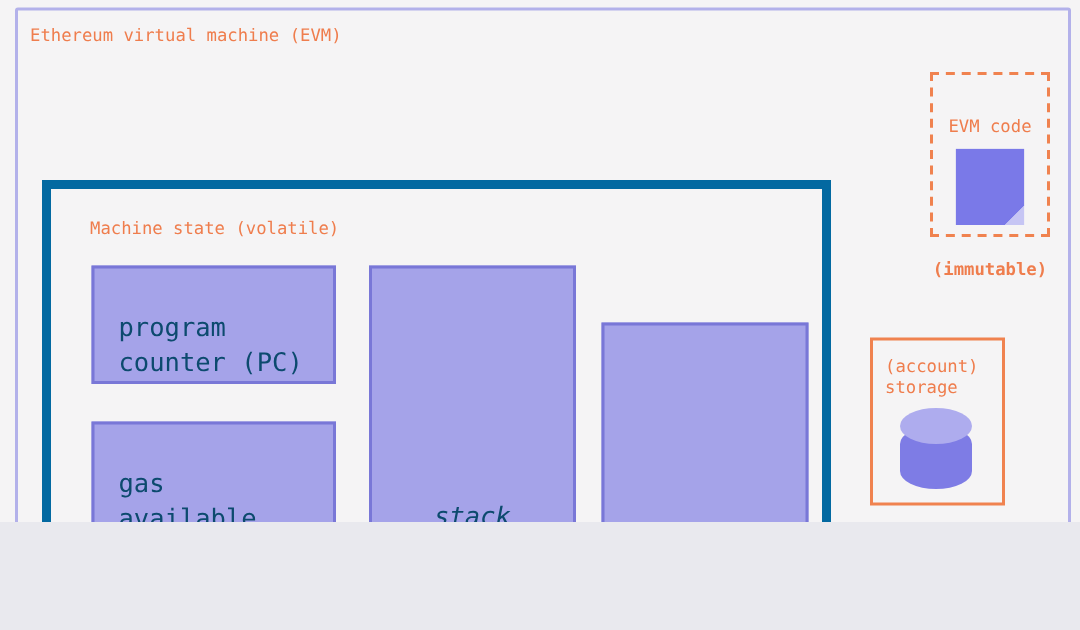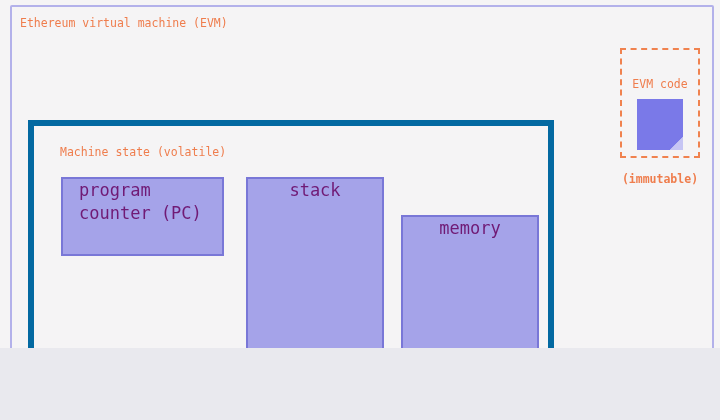--- a/index.html
+++ b/index.html
@@ -15,29 +15,29 @@
   }
   .orange-text { color:#ef7d4d; font-size:11.5px; line-height:14px; }
   .evm-title { position:absolute; left:20px; top:16px; }
   .machine-state-box {
     position:absolute; left:28px; top:120px; width:526px; height:259px;
     border:6px solid #0369a1;
   }
   .machine-state-label { position:absolute; left:26px; top:19px; }
   .pbox {
     position:absolute; background:#a5a3e9; border:2px solid #7977d7;
-    color:#701a75; font-size:17px; line-height:23px;
-    display:flex; align-items:flex-start;
+    color:#0c4a6e; font-size:17px; line-height:23px;
+    display:flex; align-items:flex-end;
   }
   .pbox.left-text { justify-content:flex-start; padding-left:16px; }
   .pbox.center-text { justify-content:center; }
   .pre { white-space:pre-line; }
   .box-pc   { left:27px;  top:51px;  width:163px; height:79px; }
   .box-gas  { left:27px;  top:155px; width:163px; height:79px; }
-  .box-stack{ left:212px; top:51px;  width:138px; height:182px; }
+  .box-stack{ left:212px; top:51px;  width:138px; height:182px;font-style:italic; }
   .box-mem  { left:367px; top:51px;  width:138px; height:182px;margin-top:38px; }
   .rom-label { position:absolute; left:600px; top:20px; width:120px; text-align:center; }
   .rom-box {
     position:absolute; left:620px; top:48px; width:80px; height:110px;
     border:2px dashed #f0824f; text-align:center;
   }
   .evm-code-label { margin-top:27px; }
   .page-icon { position:relative; width:46px; height:51px; margin:8px auto 0 auto; }
   .page-body {
     position:absolute; inset:0; background:#7a79e8;
@@ -74,20 +74,24 @@
   <div class="orange-text evm-title">Ethereum virtual machine (EVM)</div>
 
   <div class="machine-state-box">
     <div class="orange-text machine-state-label">Machine state (volatile)</div>
 
     <div class="pbox left-text box-pc">
       <span class="pre">program
 counter (PC)</span>
     </div>
 
+    <div class="pbox left-text box-gas">
+      <span class="pre">gas
+available</span>
+    </div>
 
     <div class="pbox center-text box-stack">
       <span>stack</span>
     </div>
 
     <div class="pbox center-text box-mem">
       <span>memory</span>
     </div>
   </div>
 
@@ -95,15 +99,23 @@
   <div class="rom-box">
     <div class="orange-text evm-code-label">EVM code</div>
     <div class="page-icon">
       <div class="page-body"></div>
       <div class="page-fold"></div>
     </div>
   </div>
 
   <div class="orange-text immutable-label">(immutable)</div>
 
+  <div class="storage-box">
+    <div class="orange-text storage-label pre">(account)
+storage</div>
+    <div class="cylinder-icon">
+      <div class="cyl-body"></div>
+      <div class="cyl-top"></div>
+    </div>
+  </div>
 
 
 </div>
 
 </body></html>

